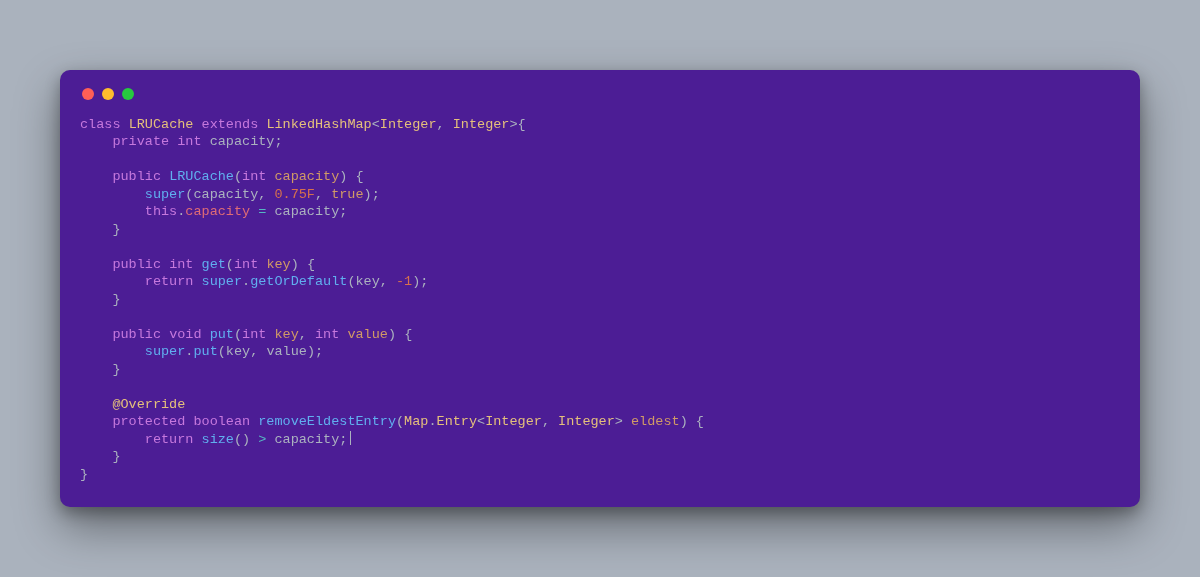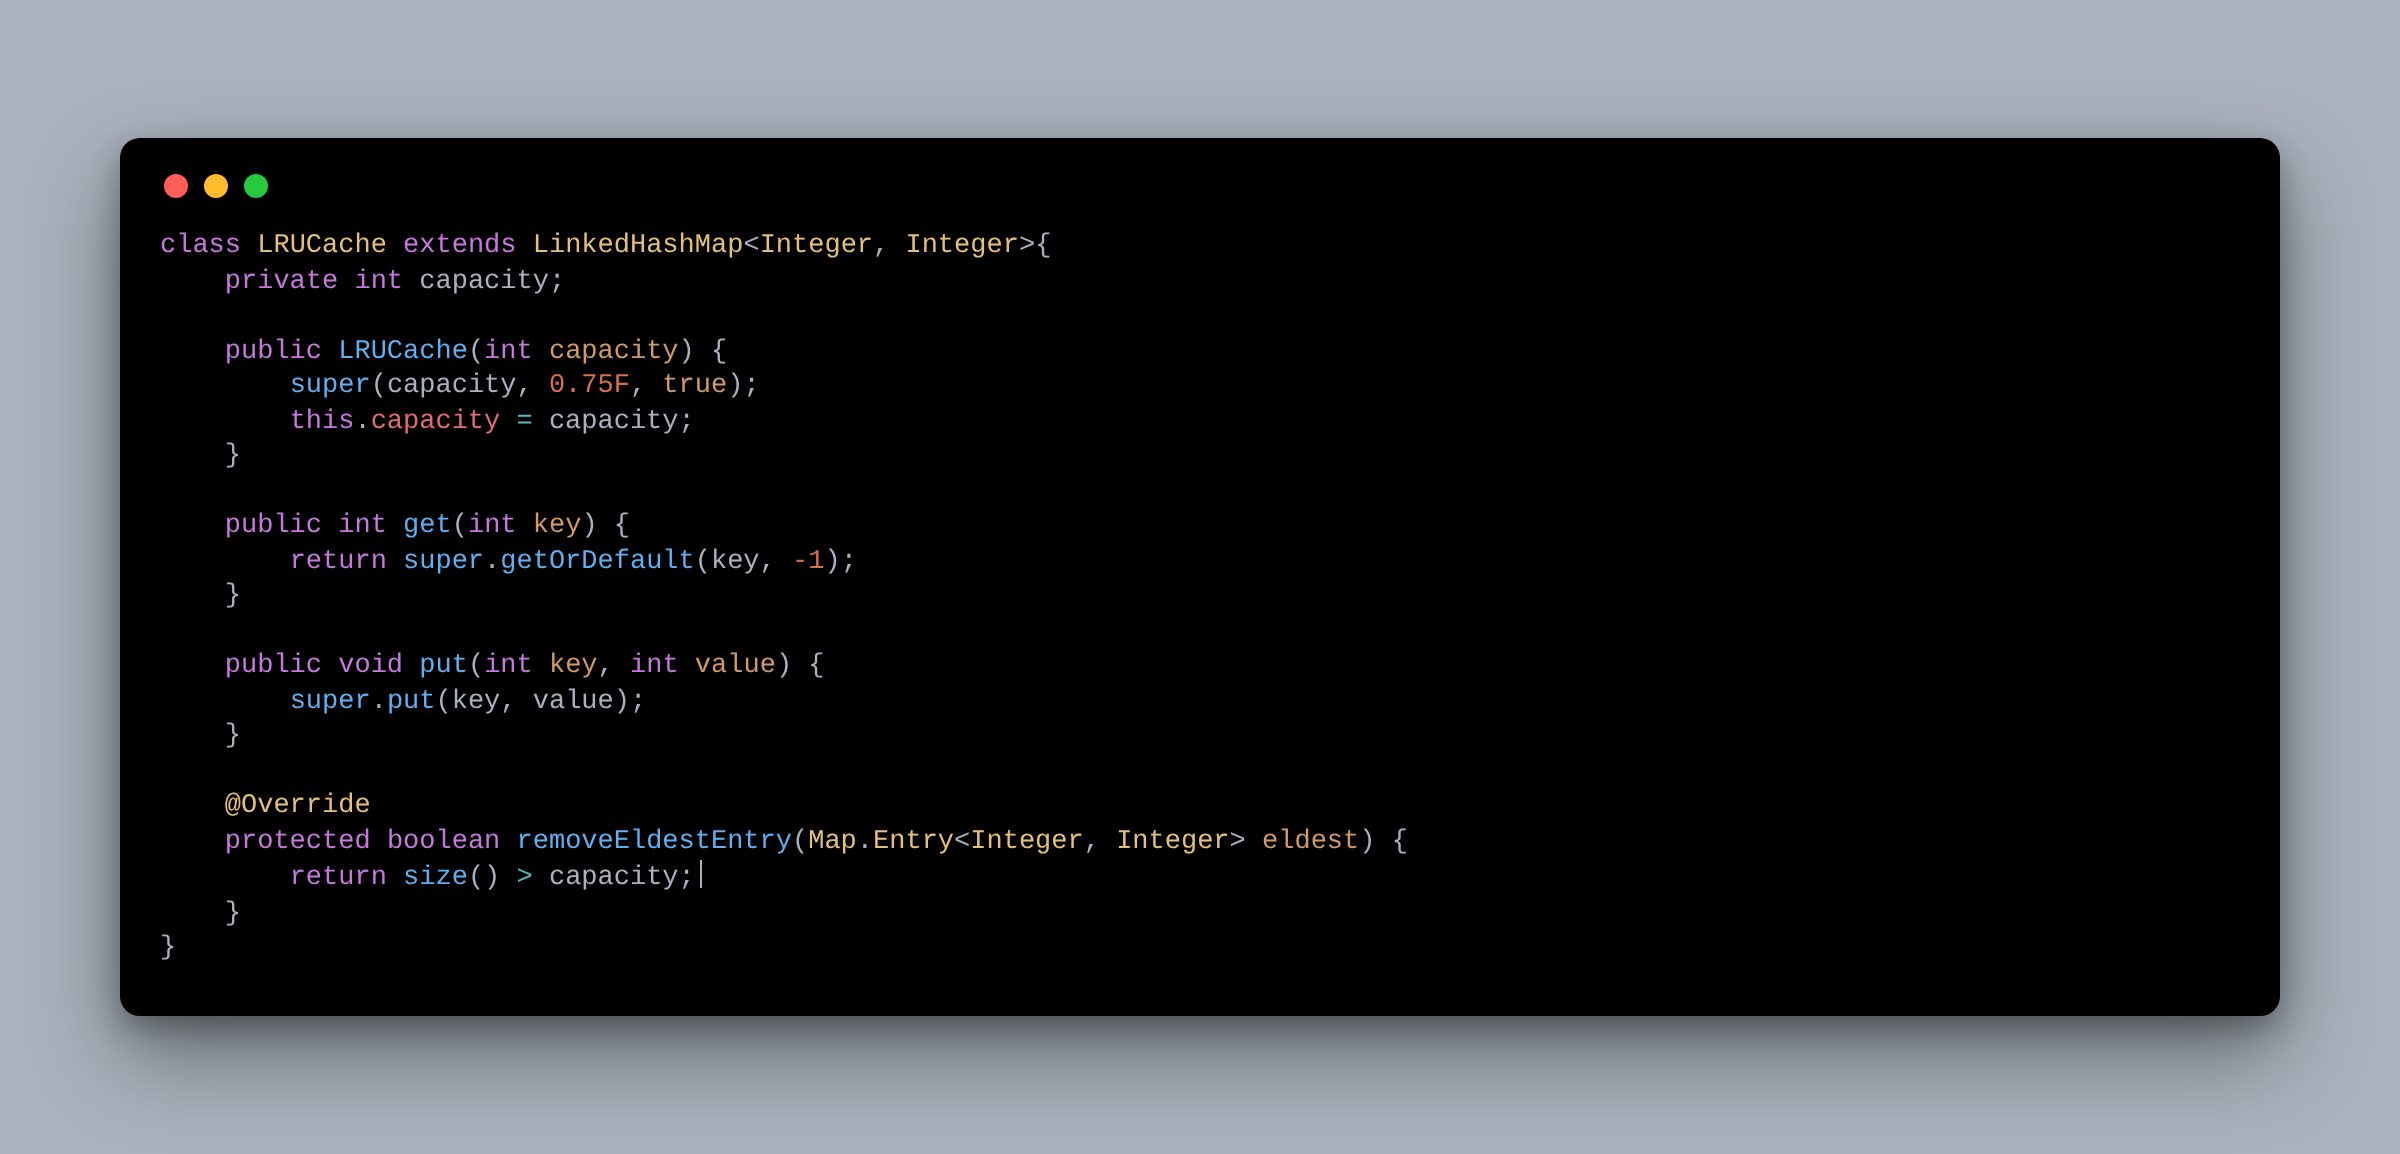--- a/index.html
+++ b/index.html
@@ -13,21 +13,21 @@
   }
   .stage {
     width: 1200px;
     height: 577px;
     display: flex;
     align-items: center;
     justify-content: center;
   }
   .window {
     width: 1080px;
-    background: #000000;
+    background: #4c1d95;
     border-radius: 10px;
     box-shadow: 0 20px 45px rgba(0,0,0,0.4), 0 6px 15px rgba(0,0,0,0.3);
     padding: 18px 20px 24px 20px;
     box-sizing: border-box;
   }
   .titlebar {
     display: flex;
     gap: 8px;
     padding: 0 0 16px 2px;
   }

